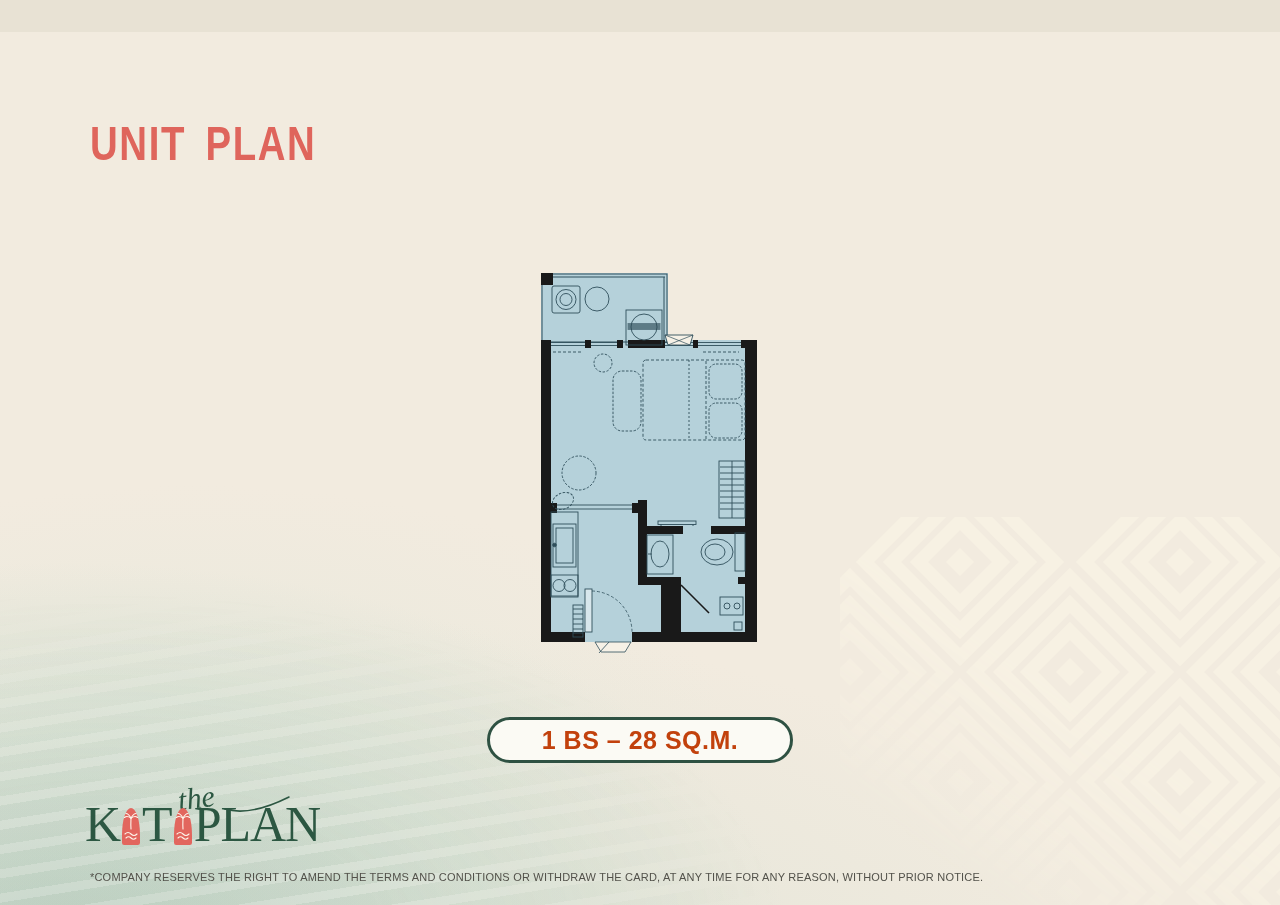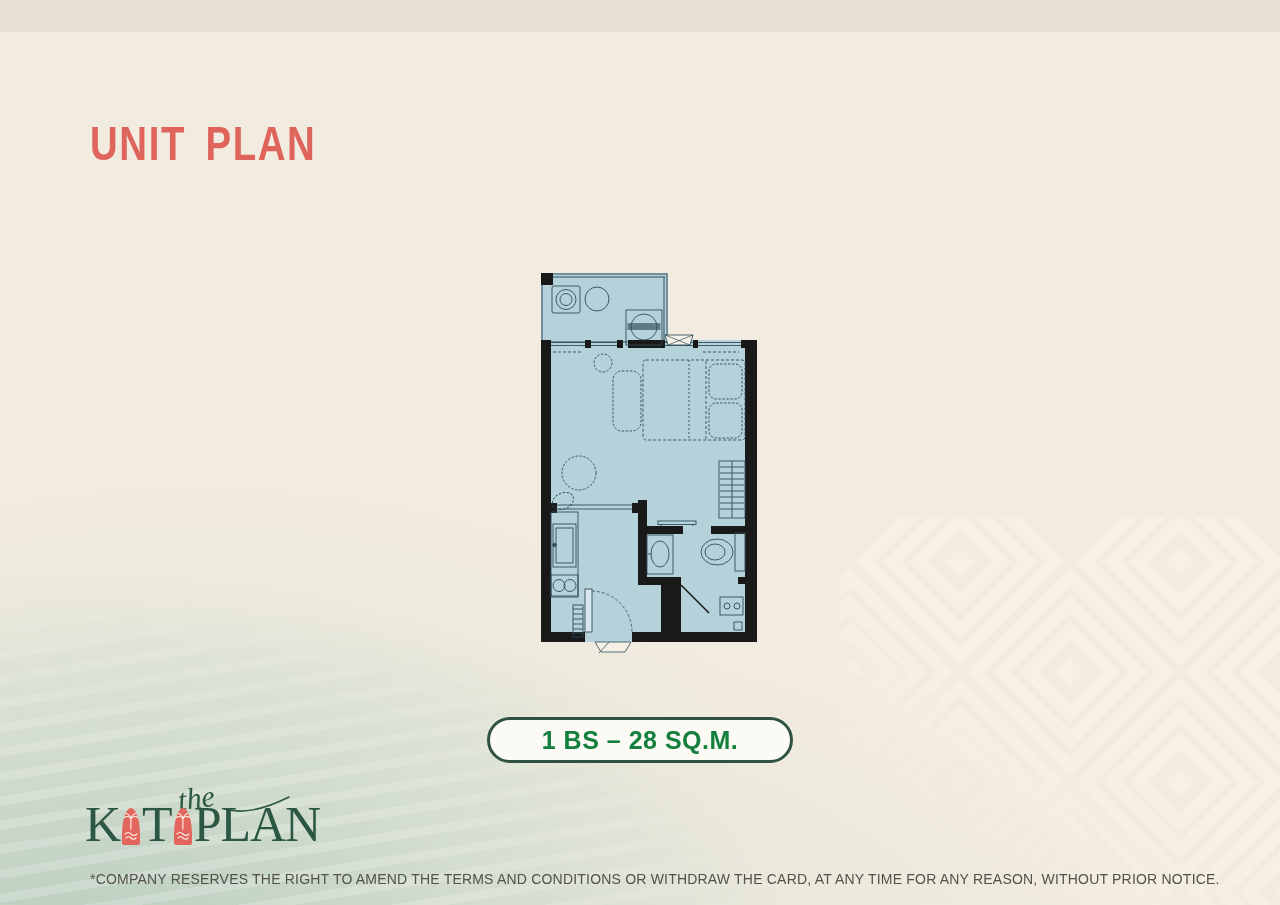--- a/index.html
+++ b/index.html
@@ -25,36 +25,36 @@
          letter-spacing:2px;word-spacing:9px;transform:scaleX(.8);transform-origin:left top;
          font-family:"Liberation Sans",sans-serif;}
 
   
   .plan{position:absolute;left:539px;top:239px;}
 
   
   .badge{position:absolute;left:487px;top:685px;width:306px;height:46px;box-sizing:border-box;
          background:#fbfaf4;border:3px solid #2e5142;border-radius:24px;
          display:flex;align-items:center;justify-content:center;}
-  .badge span{color:#15803d;font-size:25px;font-weight:bold;letter-spacing:.5px;}
+  .badge span{color:#c2410c;font-size:25px;font-weight:bold;letter-spacing:.5px;}
 
   
   .logo{position:absolute;left:85px;top:745px;width:260px;height:80px;}
   .logo .script{position:absolute;left:93px;top:4px;color:#2c5742;font-family:"Liberation Serif",serif;
        font-style:italic;font-size:30px;transform:rotate(-7deg);}
   .logo .swoosh{position:absolute;left:138px;top:18px;}
   .logo .word{position:absolute;left:0;top:26px;display:flex;align-items:flex-end;
        color:#2c5742;font-family:"Liberation Serif",serif;font-size:50px;line-height:42px;
        letter-spacing:-1px;}
   .board{display:inline-block;width:18px;height:37px;margin:0 2px;background:#e2665e;
        border-radius:50% 50% 12% 12% / 72% 72% 6% 6%;position:relative;}
   .board svg{position:absolute;inset:0;}
 
   
-  .disclaimer{position:absolute;left:90px;top:839px;font-size:14px;color:#52514a;
+  .disclaimer{position:absolute;left:90px;top:839px;font-size:11px;color:#52514a;
        letter-spacing:.2px;}
 </style>
 </head>
 <body>
 
 <div class="page">
 
   <div class="water">
     <div class="streaks"></div>
   </div>

